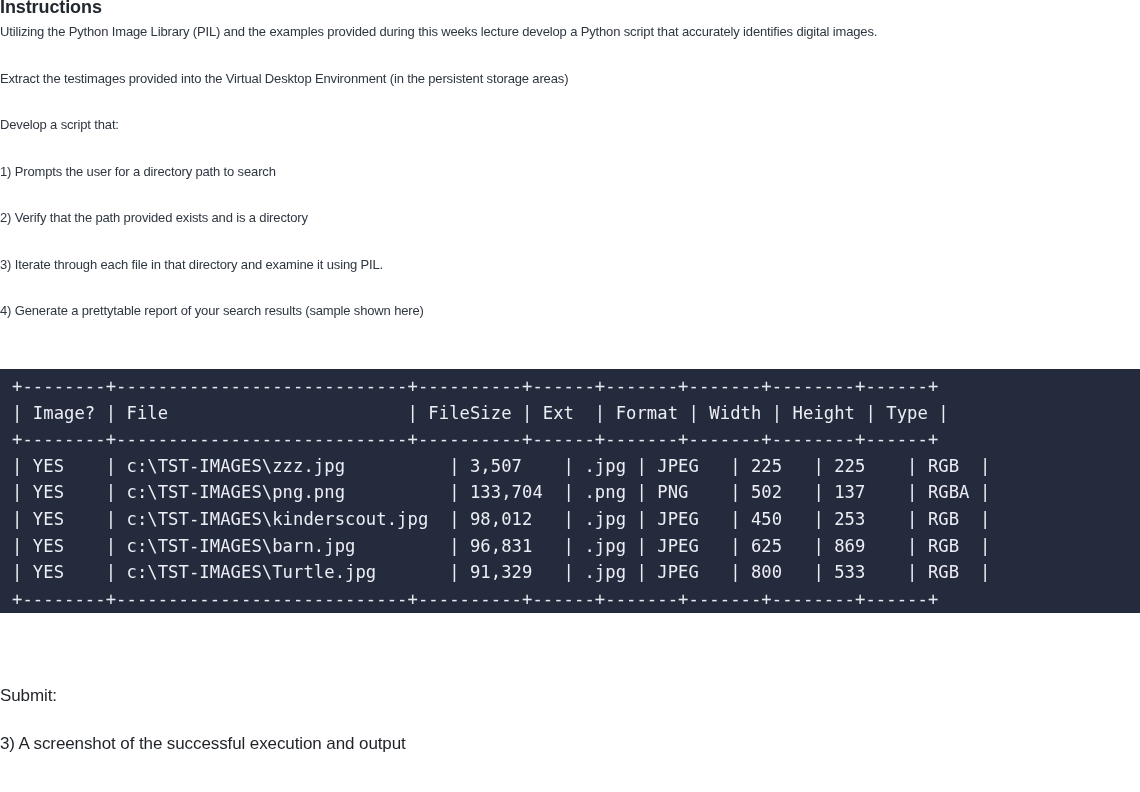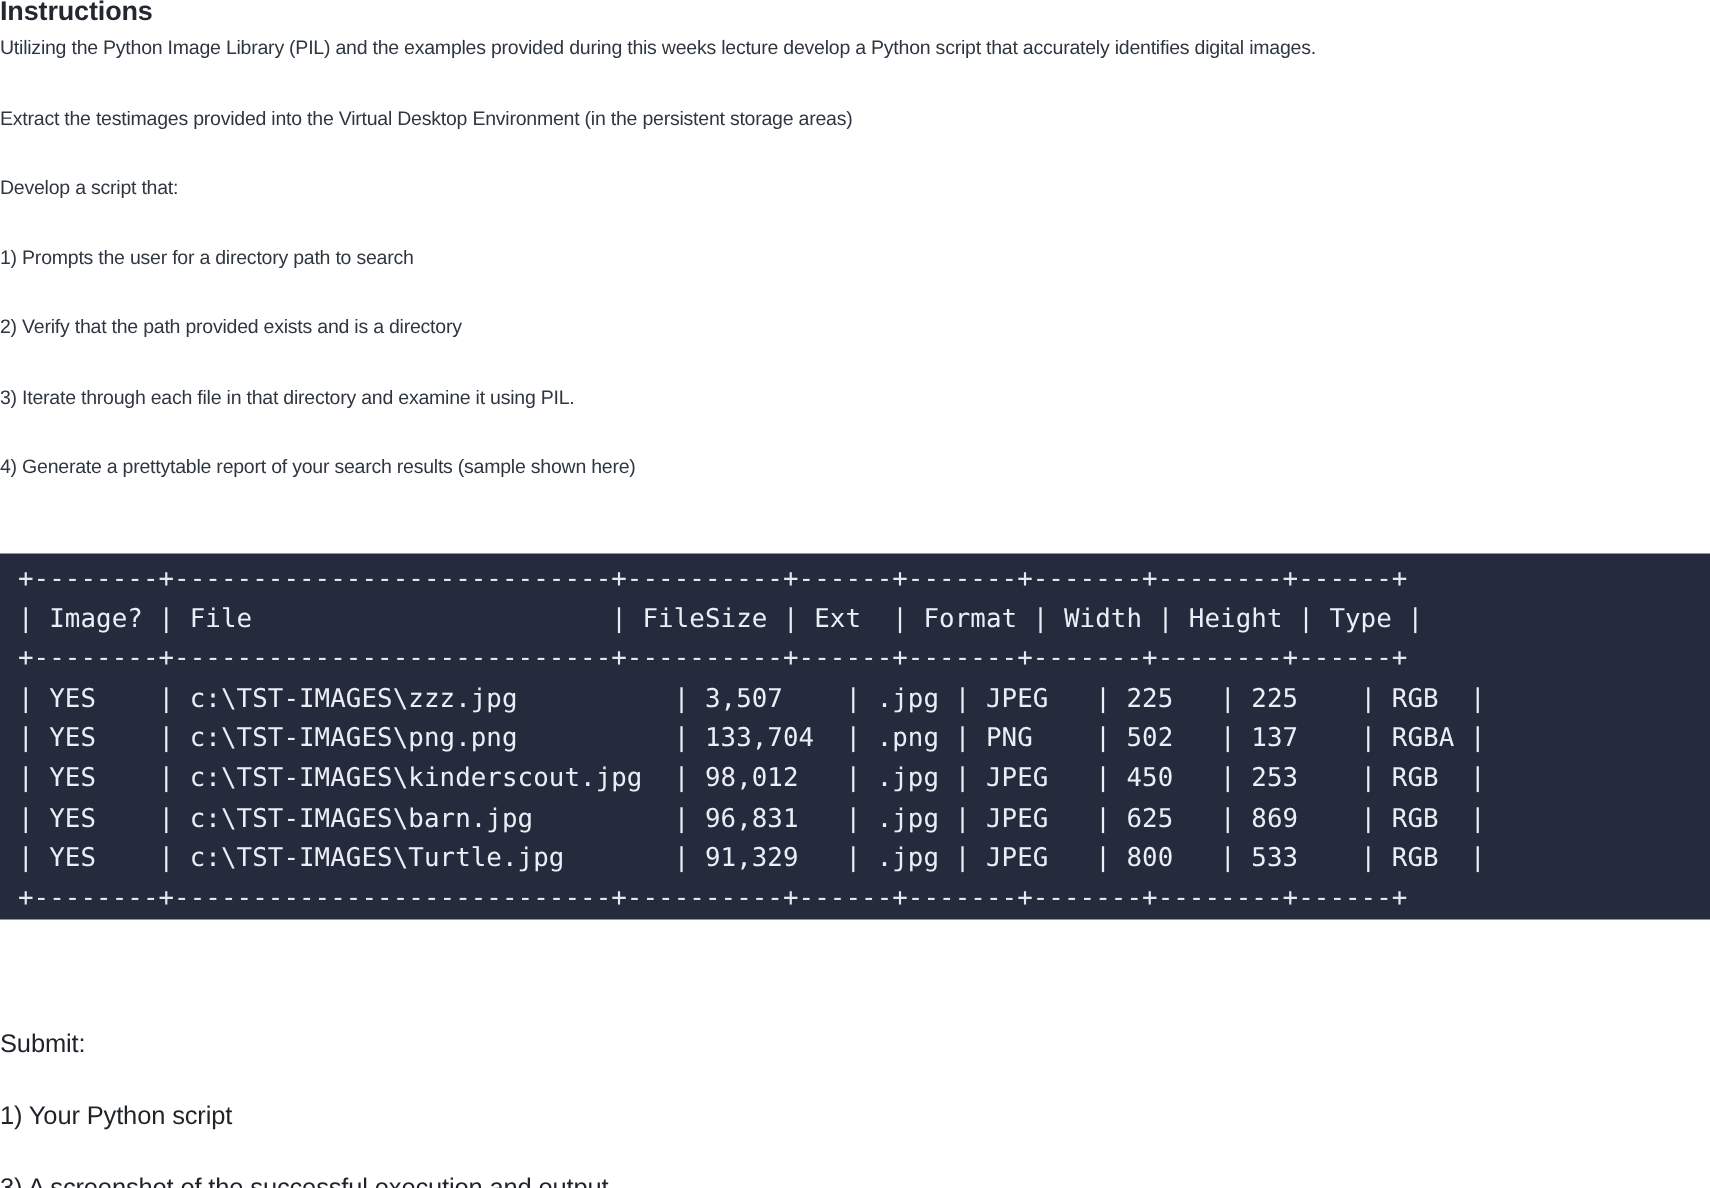--- a/index.html
+++ b/index.html
@@ -113,17 +113,16 @@
       <div class="term-line">| YES    | c:\TST-IMAGES\kinderscout.jpg  | 98,012   | .jpg | JPEG   | 450   | 253    | RGB  |</div>
       <div class="term-line">| YES    | c:\TST-IMAGES\barn.jpg         | 96,831   | .jpg | JPEG   | 625   | 869    | RGB  |</div>
       <div class="term-line">| YES    | c:\TST-IMAGES\Turtle.jpg       | 91,329   | .jpg | JPEG   | 800   | 533    | RGB  |</div>
       <div class="term-line rule">+--------+----------------------------+----------+------+-------+-------+--------+------+</div>
       <div class="term-line">|</div>
     </div>
   </div>
 
   <div class="doc-bottom">
     <p class="sub-para">Submit:</p>
-    <p class="sub-para">1) Your Python script</p>
     <p class="sub-para">3) A screenshot of the successful execution and output</p>
   </div>
 
 </div>
 
 </body></html>

